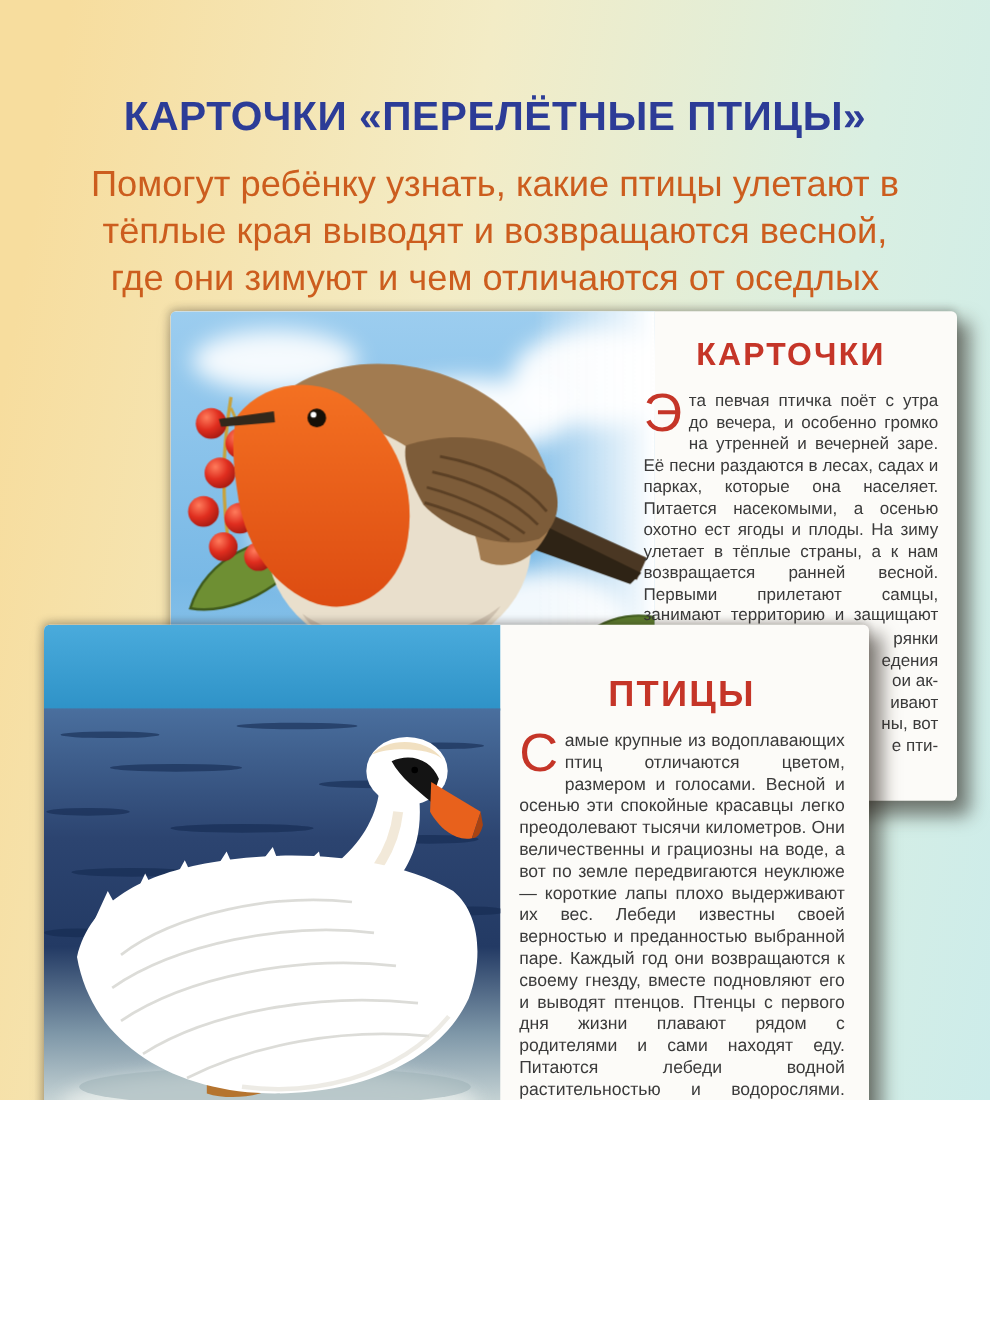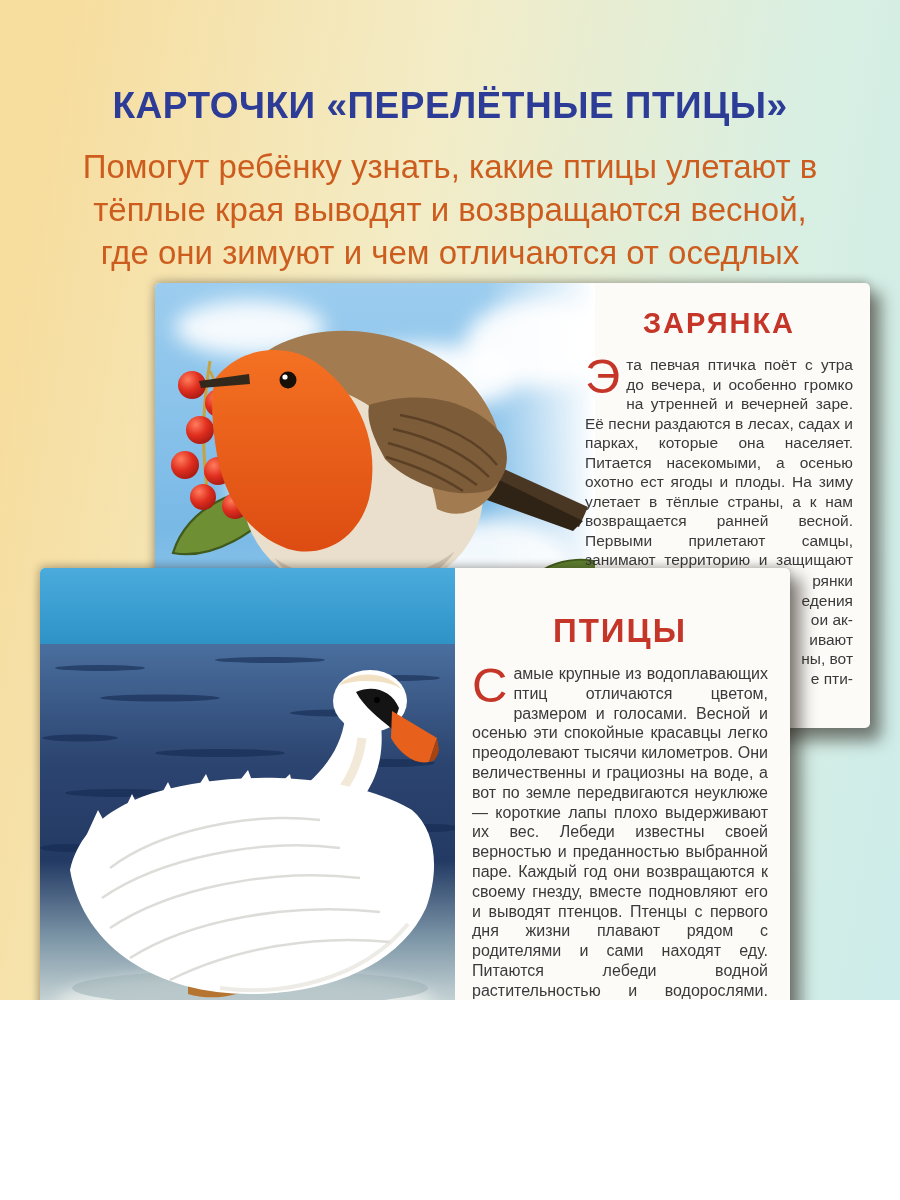--- a/index.html
+++ b/index.html
@@ -160,21 +160,21 @@
           </g>
           <g stroke="#b06a24" stroke-width="3.5" fill="none">
             <path d="M229,333 C220,338 212,340 205,338"></path>
             <path d="M229,333 C236,340 244,342 252,340"></path>
             <path d="M271,330 C263,336 256,338 249,337"></path>
             <path d="M271,330 C279,337 287,338 294,336"></path>
           </g>
         </g>
       </svg>
     </div>
-    <h2 class="card-title">ЗАРЯНКА</h2>
+    <h2 class="card-title">КАРТОЧКИ</h2>
     <p class="card-body"><span class="dropcap">Э</span><span>та певчая птичка поёт с утра до вечера, и особенно громко на утренней и вечерней заре. Её песни раздаются в лесах, садах и парках, которые она населяет. Питается насекомыми, а осенью охотно ест ягоды и плоды. На зиму улетает в тёплые страны, а к нам возвращается ранней весной. Первыми прилетают самцы, занимают территорию и защищают её, то и дело вступая</span></p>
     <div class="occluded">
       <div>рянки</div>
       <div>едения</div>
       <div>ои ак-</div>
       <div>ивают</div>
       <div>ны, вот</div>
       <div>е пти-</div>
     </div>
   </div>

